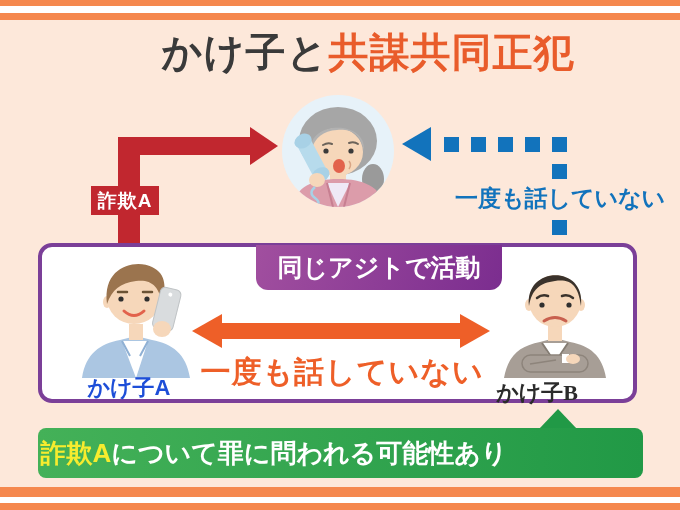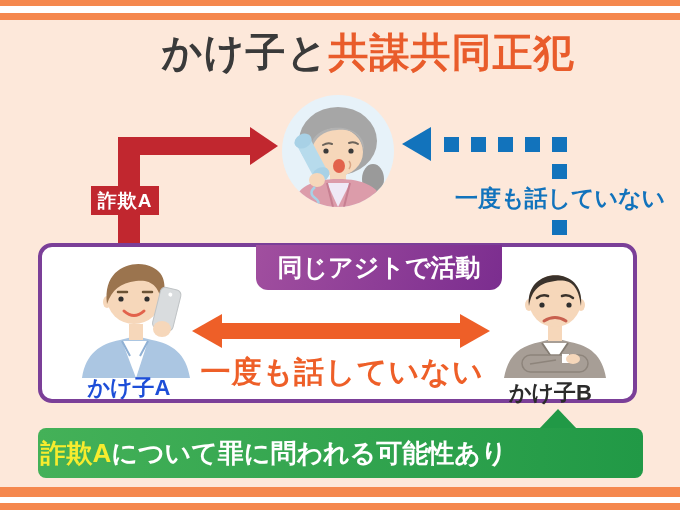--- a/index.html
+++ b/index.html
@@ -49,22 +49,22 @@
     border-radius:14px;}
   .hideout{position:absolute;left:216px;top:245px;width:246px;height:45px;
     border-radius:0 0 12px 12px;
     background:linear-gradient(110deg,var(--purple_label_from),var(--purple_label_to));
     color:#fff;font-size:25px;font-weight:bold;line-height:45px;text-align:center;z-index:4;margin-left:40px;}
 
   .caller-a-art{position:absolute;left:74px;top:252px;z-index:2;}
   .caller-b-art{position:absolute;left:500px;top:256px;z-index:2;}
   .caller-a-label{position:absolute;left:74px;top:373px;width:110px;text-align:center;
     font-size:22px;font-weight:bold;color:#1d4ed8;z-index:3;}
-  .caller-b-label{position:absolute;left:482px;top:378px;width:110px;text-align:right;
-    font-size:22px;font-weight:bold;color:#2b2b2b;z-index:3;}
+  .caller-b-label{position:absolute;left:482px;top:378px;width:110px;text-align:center;
+    font-size:22px;font-weight:bold;color:#2b2b2b;z-index:3;font-family:Liberation Serif, serif;}
 
   
   .oshaft{position:absolute;left:220px;top:323px;width:242px;height:16px;background:var(--arrow_orange);z-index:2;}
   .ohead-l{position:absolute;left:192px;top:314px;width:0;height:0;z-index:2;
     border-top:17px solid transparent;border-bottom:17px solid transparent;
     border-right:30px solid var(--arrow_orange);}
   .ohead-r{position:absolute;left:460px;top:314px;width:0;height:0;z-index:2;
     border-top:17px solid transparent;border-bottom:17px solid transparent;
     border-left:30px solid var(--arrow_orange);}
   .conspiracy{position:absolute;left:180px;top:352px;width:324px;text-align:center;

